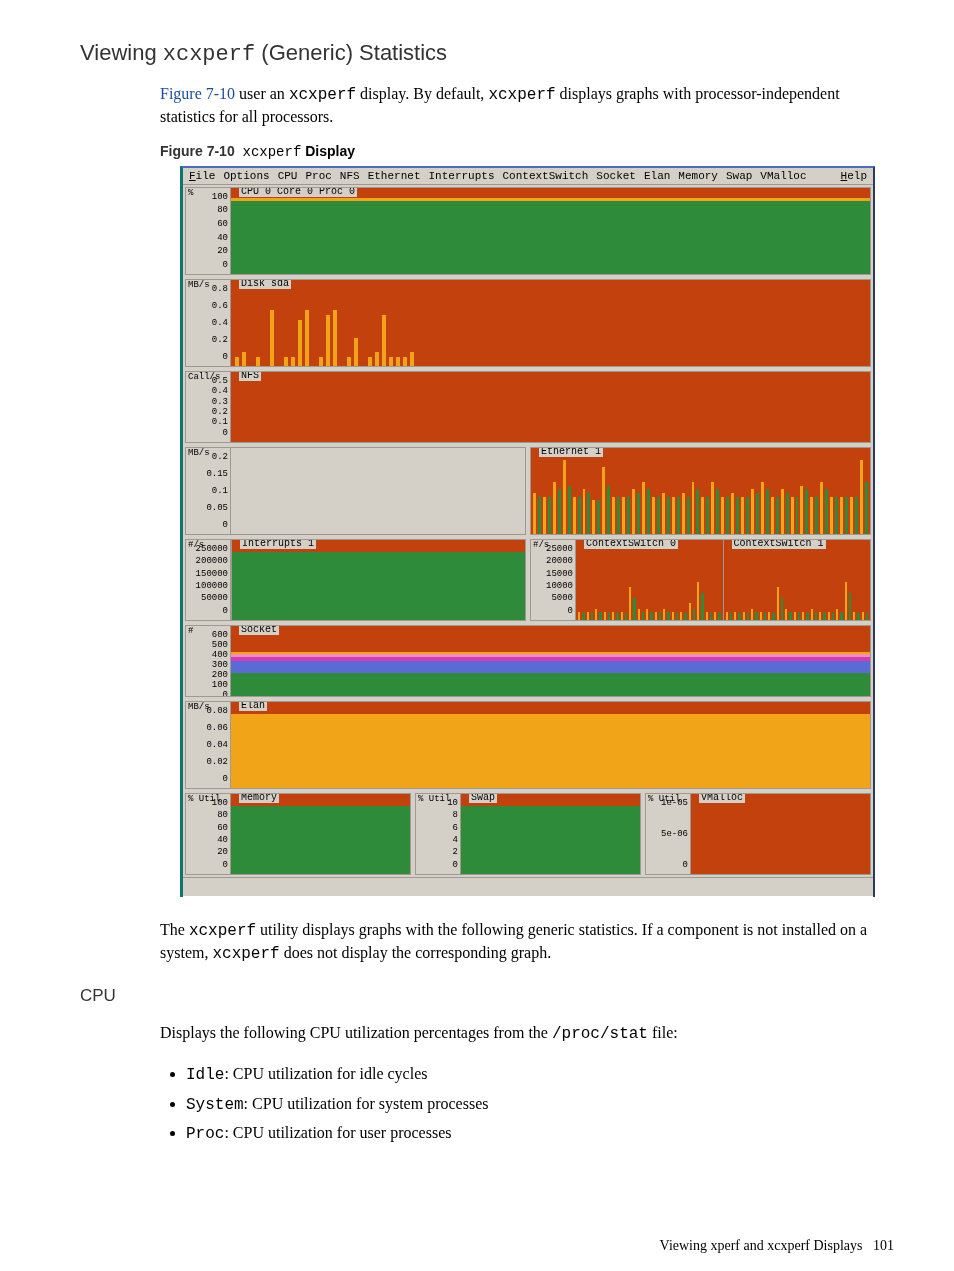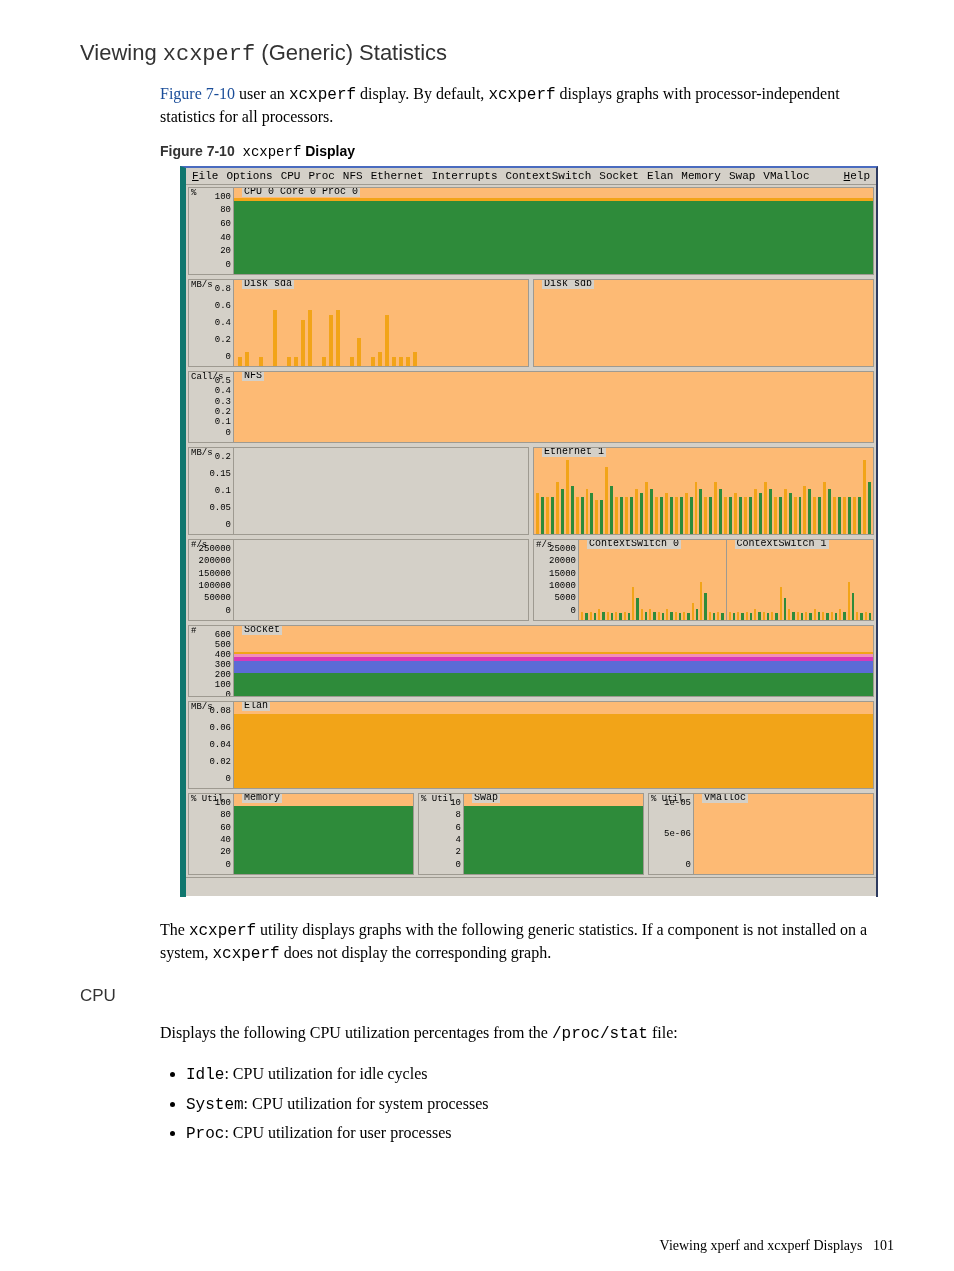--- a/index.html
+++ b/index.html
@@ -33,21 +33,21 @@
     font-weight: bold;
     margin-bottom: 6px;
   }
   .fig-num { color: #333; }
 
   
   .app-window {
     margin-left: 100px;
     width: 690px;
     border-top: 2px solid #4a6bbf;
-    border-left: 6px solid #0f766e;
+    border-left: 3px solid #0f766e;
     border-right: 2px solid #2d3a5e;
     background: #d4d0c8;
     font-family: "Lucida Console","Courier New",monospace;
     font-size: 11px;
     color: #000;
     margin-bottom: 22px;
   }
   .menu-bar {
     display: flex;
     gap: 8px;
@@ -87,21 +87,21 @@
   }
   .panel .ylabel {
     position: absolute;
     top: 0;
     left: 2px;
     font-size: 9px;
   }
   .panel .plot {
     flex: 1;
     position: relative;
-    background: #fdba74;
+    background: #c2410c;
   }
   .panel .legend {
     position: absolute;
     top: -2px;
     left: 8px;
     font-size: 10px;
     background: #d4d0c8;
     padding: 0 2px;
   }
   .fill-green {
@@ -247,25 +247,20 @@
             <div class="b" style="height:12%"></div>
             <div class="b" style="height:18%"></div>
           <div class="b" style="height:68%"></div>
             <div class="b" style="height:12%"></div>
             <div class="b" style="height:12%"></div>
           <div class="b" style="height:12%"></div>
             <div class="b" style="height:18%"></div>
         </div>
       </div>
     </div>
-    <div class="panel">
-      <div class="plot">
-        <span class="legend">Disk sdb</span>
-      </div>
-    </div>
   </div>
 
   <div class="panel-row">
     <div class="panel veryshort">
       <div class="y-axis">
         <span class="ylabel">Call/s</span>
         <span>0.5</span>
         <span>0.4</span>
         <span>0.3</span>
         <span>0.2</span>
@@ -369,20 +364,26 @@
   <div class="panel-row">
     <div class="panel short" style="flex:1">
       <div class="y-axis">
         <span class="ylabel">#/s</span>
         <span>250000</span>
         <span>200000</span>
         <span>150000</span>
         <span>100000</span>
         <span>50000</span>
         <span>0</span>
+      </div>
+      <div class="subpanel">
+        <div class="plot">
+          <span class="legend">Interrupts 1</span>
+          <div class="fill-green" style="top:12px;bottom:0"></div>
+        </div>
       </div>
     </div>
     <div class="panel short" style="flex:1">
       <div class="y-axis">
         <span class="ylabel">#/s</span>
         <span>25000</span>
         <span>20000</span>
         <span>15000</span>
         <span>10000</span>
         <span>5000</span>

